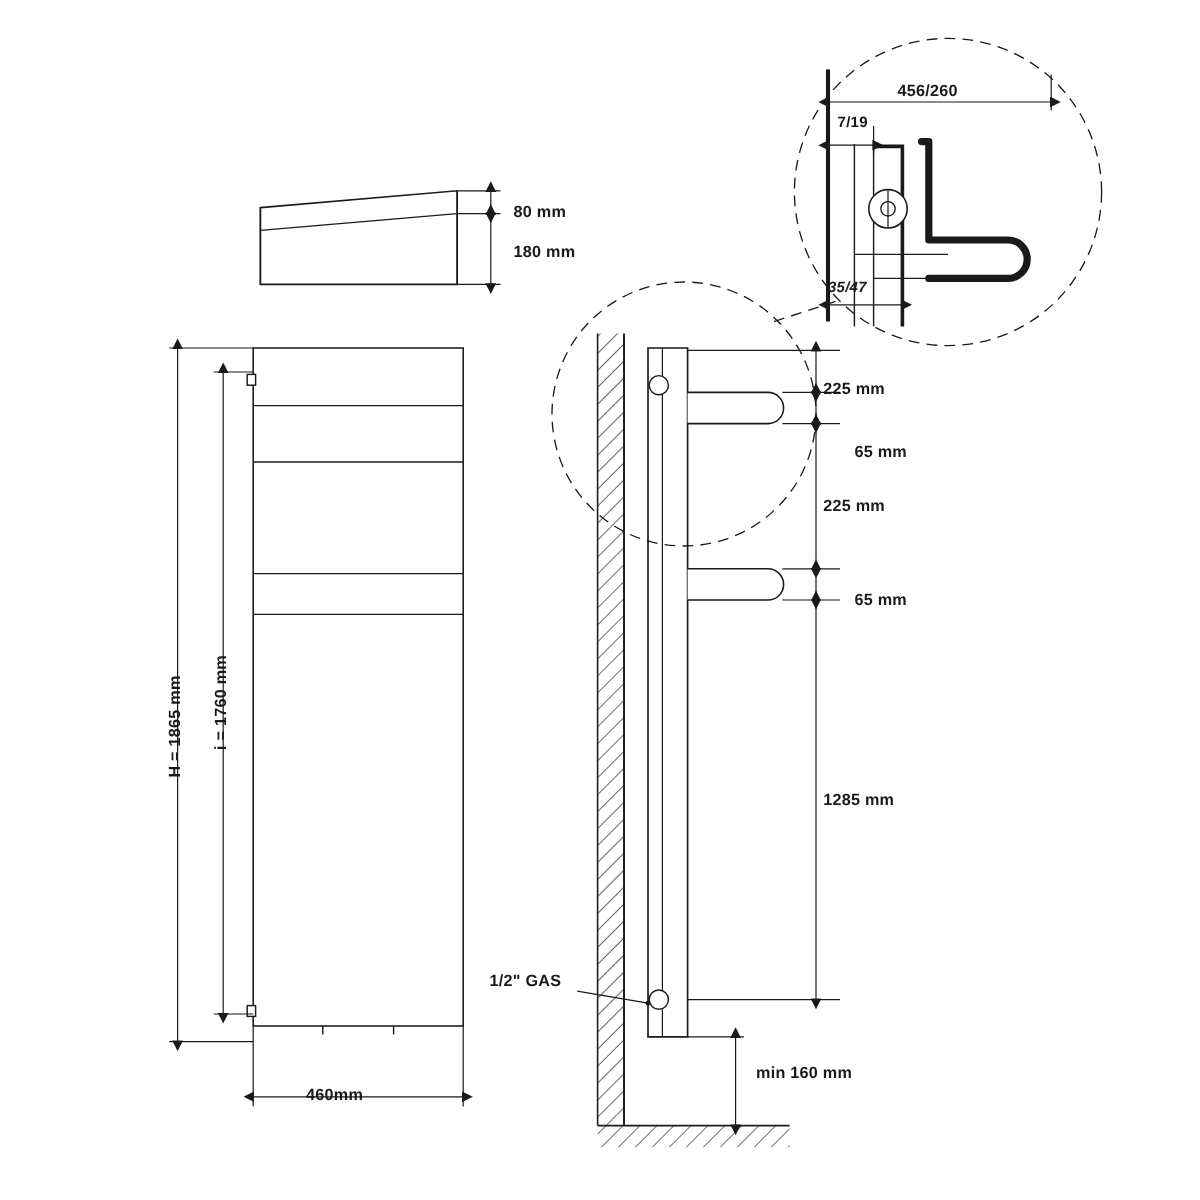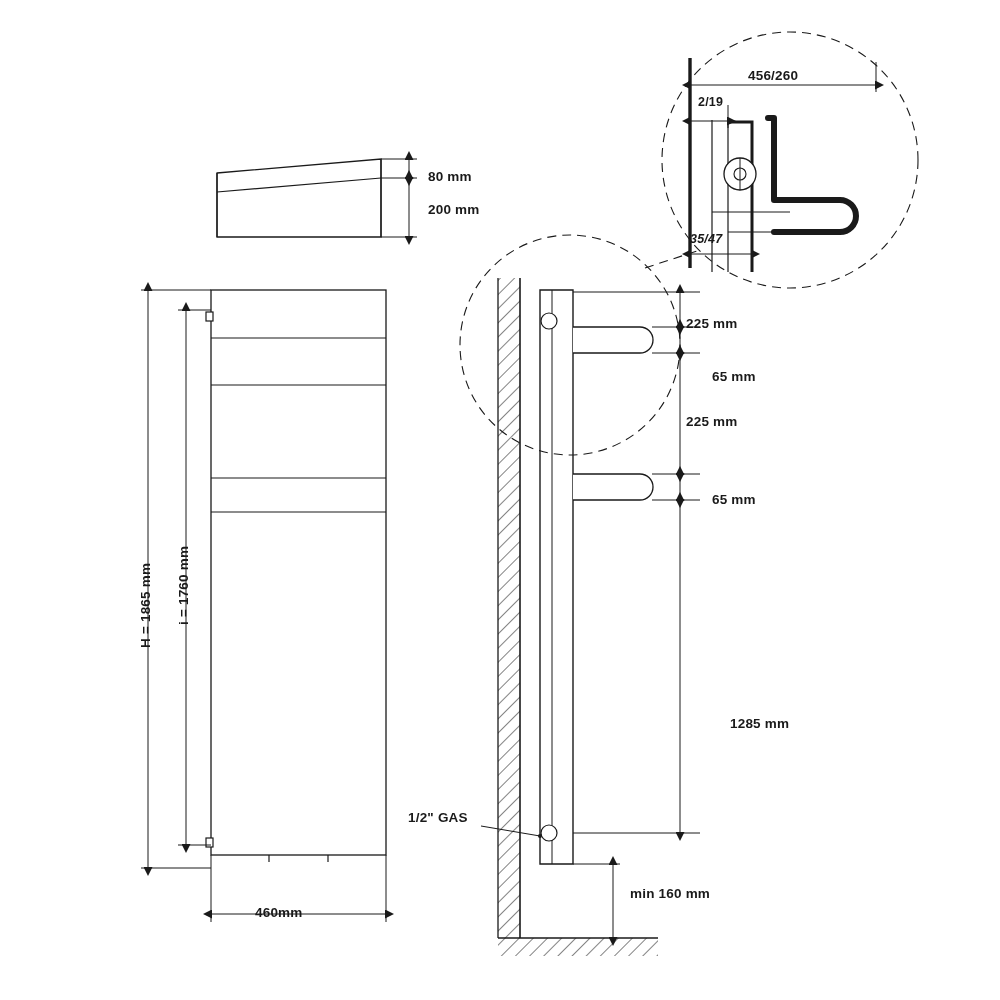--- a/index.html
+++ b/index.html
@@ -200,34 +200,34 @@
 
         <line x1="690" y1="236" x2="690" y2="262"></line>
         <line x1="752" y1="236" x2="752" y2="262"></line>
         <line x1="690" y1="254" x2="752" y2="254" marker-start="url(#arrL)" marker-end="url(#arrR)"></line>
       </g>
 
     </g>
   </svg>
 
   <div class="lbl" style="left:428px; top:169px;">80 mm</div>
-  <div class="lbl" style="left:428px; top:202px;">200 mm</div>
+  <div class="lbl" style="left:428px; top:202px;">180 mm</div>
 
   <div class="lbl rot" style="left:138px; top:648px; transform: rotate(-90deg);">H = 1865 mm</div>
   <div class="lbl rot" style="left:176px; top:625px; transform: rotate(-90deg);">i = 1760 mm</div>
 
   <div class="lbl" style="left:255px; top:905px;">460mm</div>
 
   <div class="lbl" style="left:408px; top:810px;">1/2" GAS</div>
 
   <div class="lbl" style="left:630px; top:886px;">min 160 mm</div>
 
   <div class="lbl" style="left:686px; top:316px;">225 mm</div>
   <div class="lbl" style="left:712px; top:369px;">65 mm</div>
   <div class="lbl" style="left:686px; top:414px;">225 mm</div>
   <div class="lbl" style="left:712px; top:492px;">65 mm</div>
-  <div class="lbl" style="left:686px; top:716px;margin-left:44px;">1285 mm</div>
+  <div class="lbl" style="left:686px; top:659px;">1285 mm</div>
 
   <div class="lbl" style="left:748px; top:68px;">456/260</div>
-  <div class="lbl small" style="left:698px; top:95px;">2/19</div>
+  <div class="lbl small" style="left:698px; top:95px;">7/19</div>
   <div class="lbl small" style="left:690px; top:232px;font-style:italic;">35/47</div>
 
 </div>
 
 </body></html>

